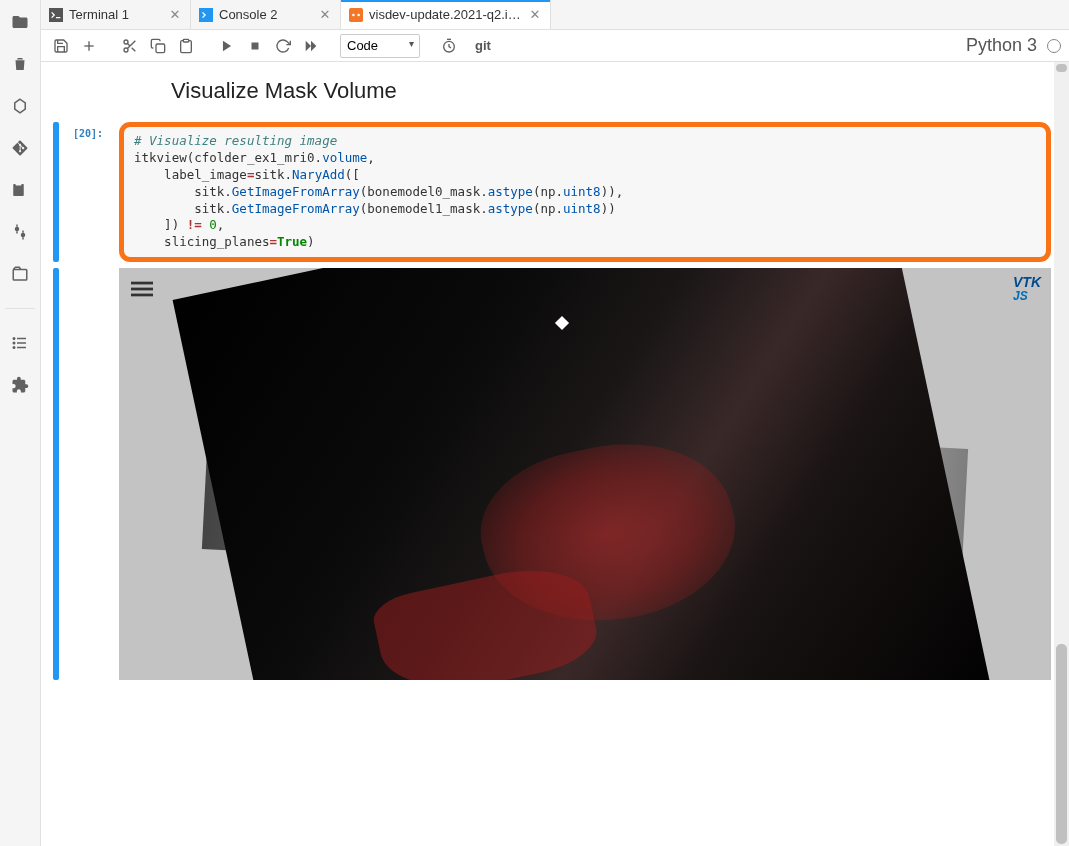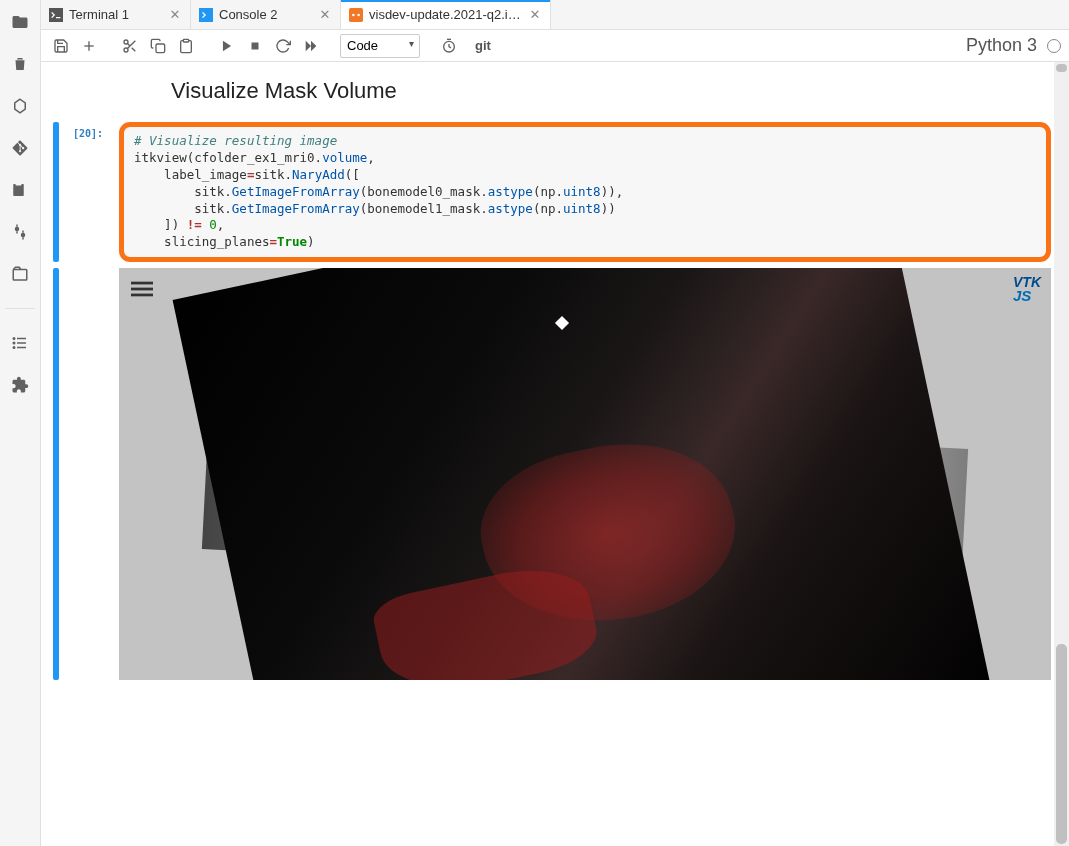--- a/index.html
+++ b/index.html
@@ -39,21 +39,21 @@
 .c-op { color: #a33; font-weight: 600; }
 .c-num { color: #008800; }
 .c-bool { color: #008800; font-weight: 600; }
 .c-paren { color: #333; }
 .output-viewer { margin: 0 18px 0 12px; display: flex; }
 .viewer-gutter { width: 6px; background: #2196f3; border-radius: 2px; margin-right: 6px; flex-shrink: 0; }
 .viewer-prompt { width: 54px; flex-shrink: 0; }
 .viewer-body { flex: 1; background: #c3c3c3; height: 412px; position: relative; overflow: hidden; }
 .viewer-menu { position: absolute; top: 10px; left: 12px; cursor: pointer; color: #333; z-index: 5; }
 .viewer-logo { position: absolute; top: 8px; right: 10px; font-weight: 900; font-size: 14px; color: #004b8d; font-style: italic; z-index: 5; line-height: 0.9; }
-.viewer-logo .js { font-size: 15px; color: #006db8; font-style: italic; }
+.viewer-logo .js { font-size: 12px; color: #006db8; font-style: italic; }
 .slice-plane { position: absolute; }
 .slice-1 { width: 720px; height: 580px; left: 50%; top: 50%; transform: translate(-50%,-44%) rotate(-12deg); background: linear-gradient(135deg, #000 0%, #0a0a0a 30%, #1a1616 45%, #2a2020 52%, #3a2828 58%, #1a1414 70%, #000 100%); }
 .slice-1::before { content: ""; position: absolute; left: 35%; top: 40%; width: 35%; height: 30%; background: radial-gradient(ellipse, rgba(170,40,40,0.65) 0%, rgba(140,30,30,0.55) 50%, rgba(100,20,20,0) 100%); border-radius: 40% 50% 45% 55%; }
 .slice-1::after { content: ""; position: absolute; left: 18%; top: 58%; width: 30%; height: 18%; background: rgba(150,30,30,0.55); border-radius: 20% 40% 30% 50%; }
 .slice-2 { width: 760px; height: 140px; left: 50%; top: 56%; transform: translate(-50%,-50%) rotate(3deg); background: linear-gradient(90deg, #1a1a1a 0%, #4a4444 20%, #8a8080 40%, #c0b8b8 55%, #d8d0d0 70%, #aaa0a0 85%, #666 100%); opacity: 0.75; }
 .cursor-dot { position: absolute; left: 47%; top: 12%; width: 10px; height: 10px; background: #fff; transform: rotate(45deg); z-index: 6; }
 .scrollbar { position: absolute; right: 0; top: 62px; bottom: 0; width: 15px; background: #f0f0f0; }
 .scroll-thumb { position: absolute; right: 2px; width: 11px; background: #c0c0c0; border-radius: 5px; }
 .scroll-thumb.top { top: 2px; height: 8px; }
 .scroll-thumb.bottom { bottom: 2px; height: 200px; }

